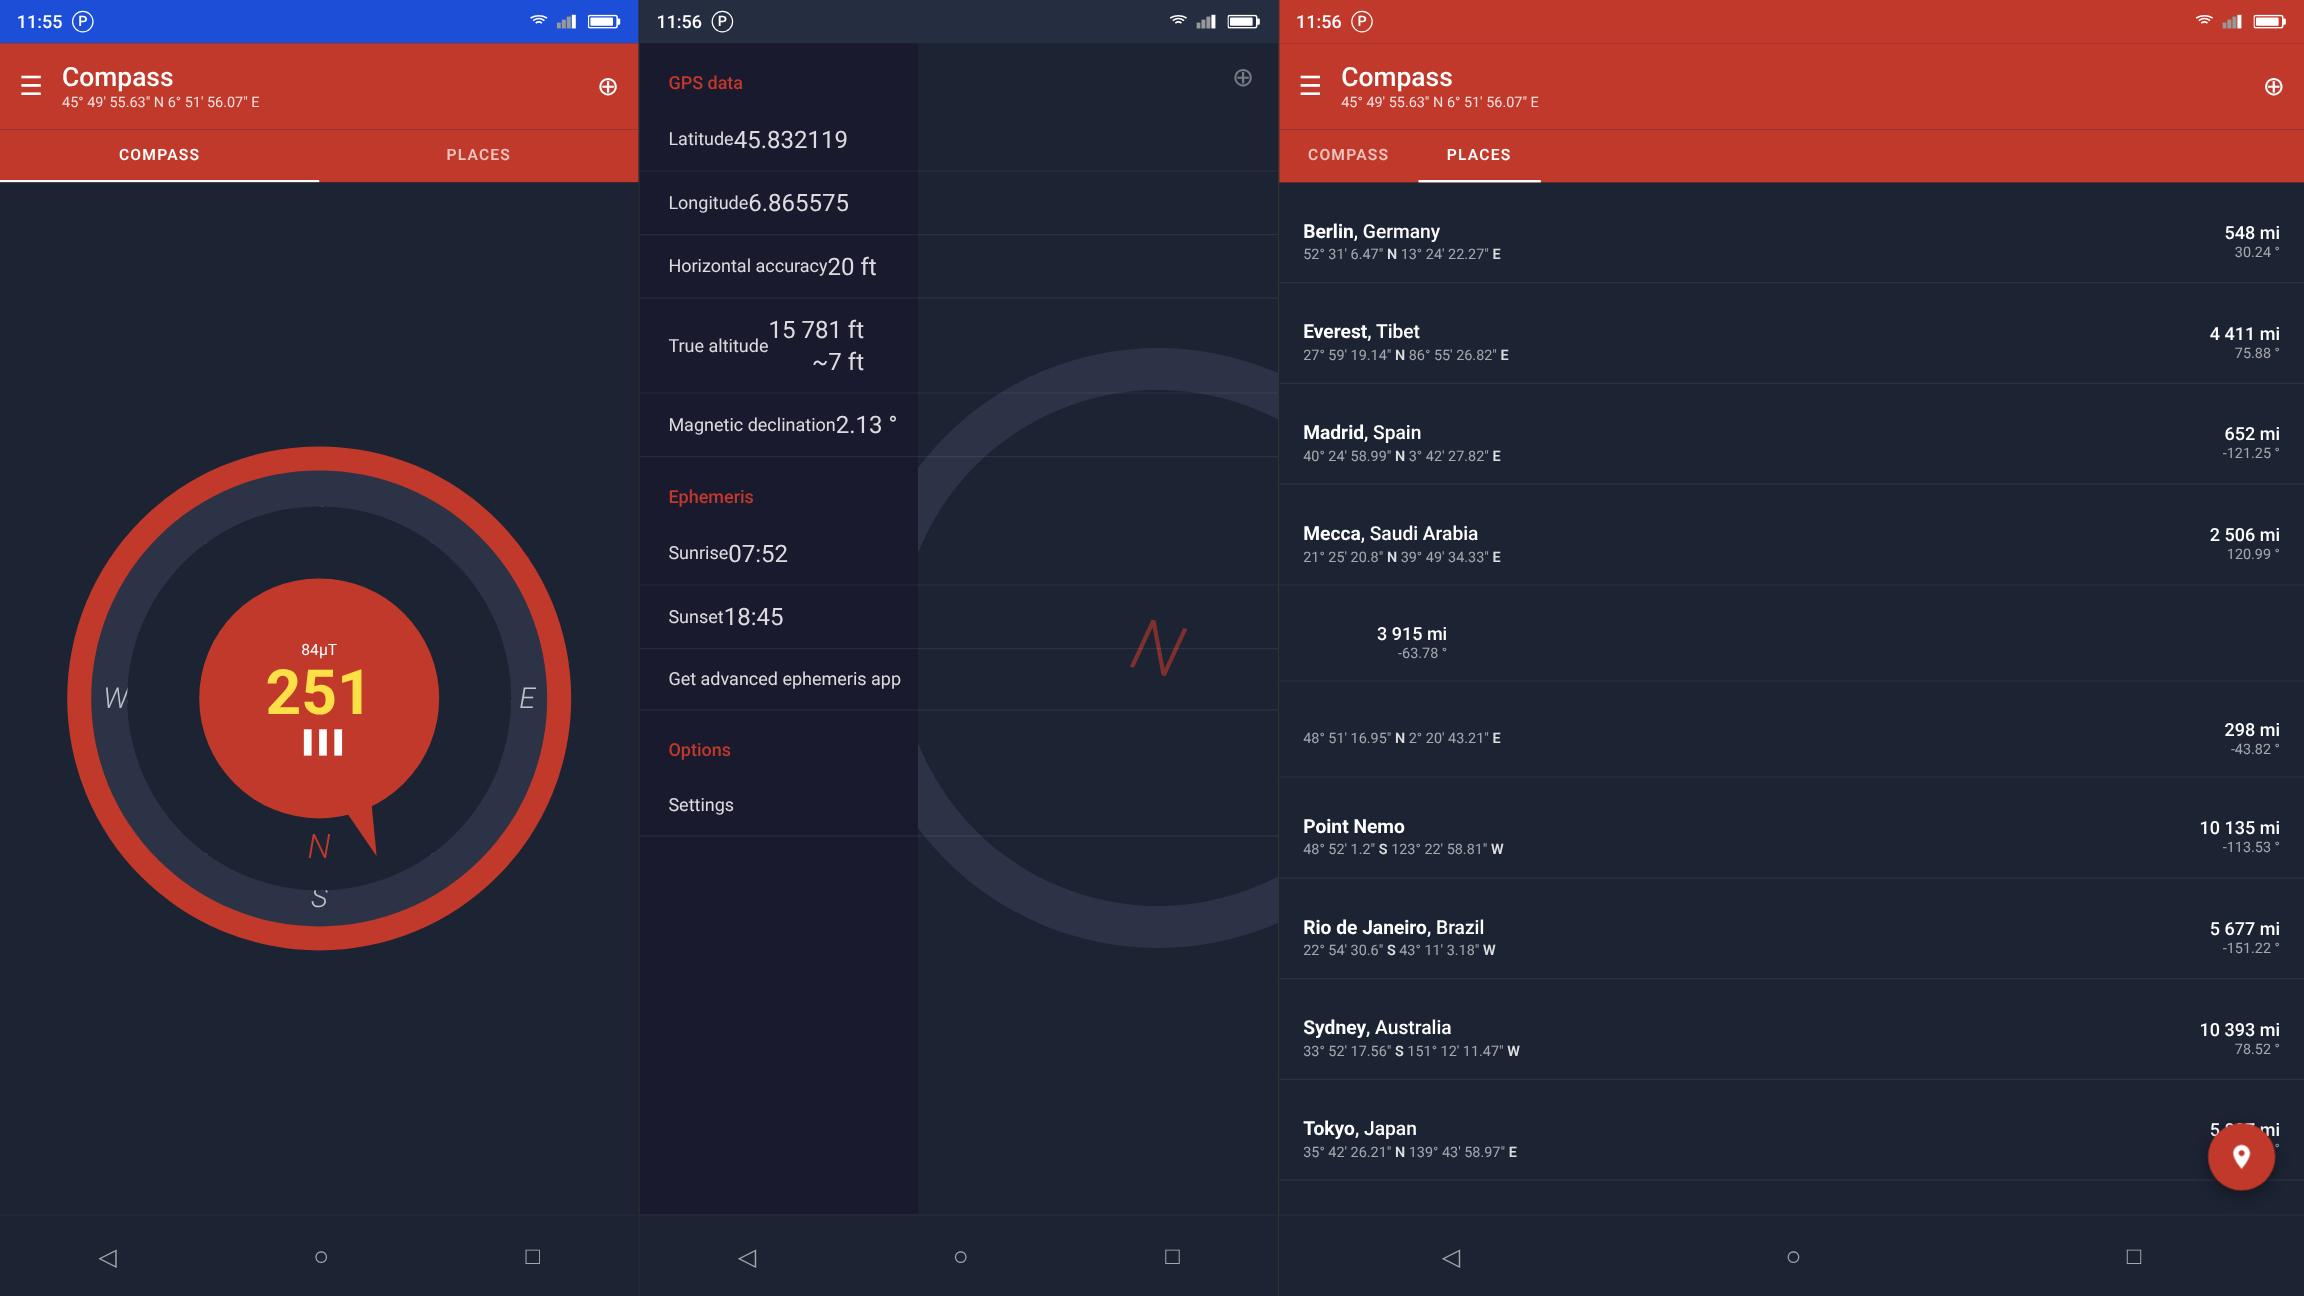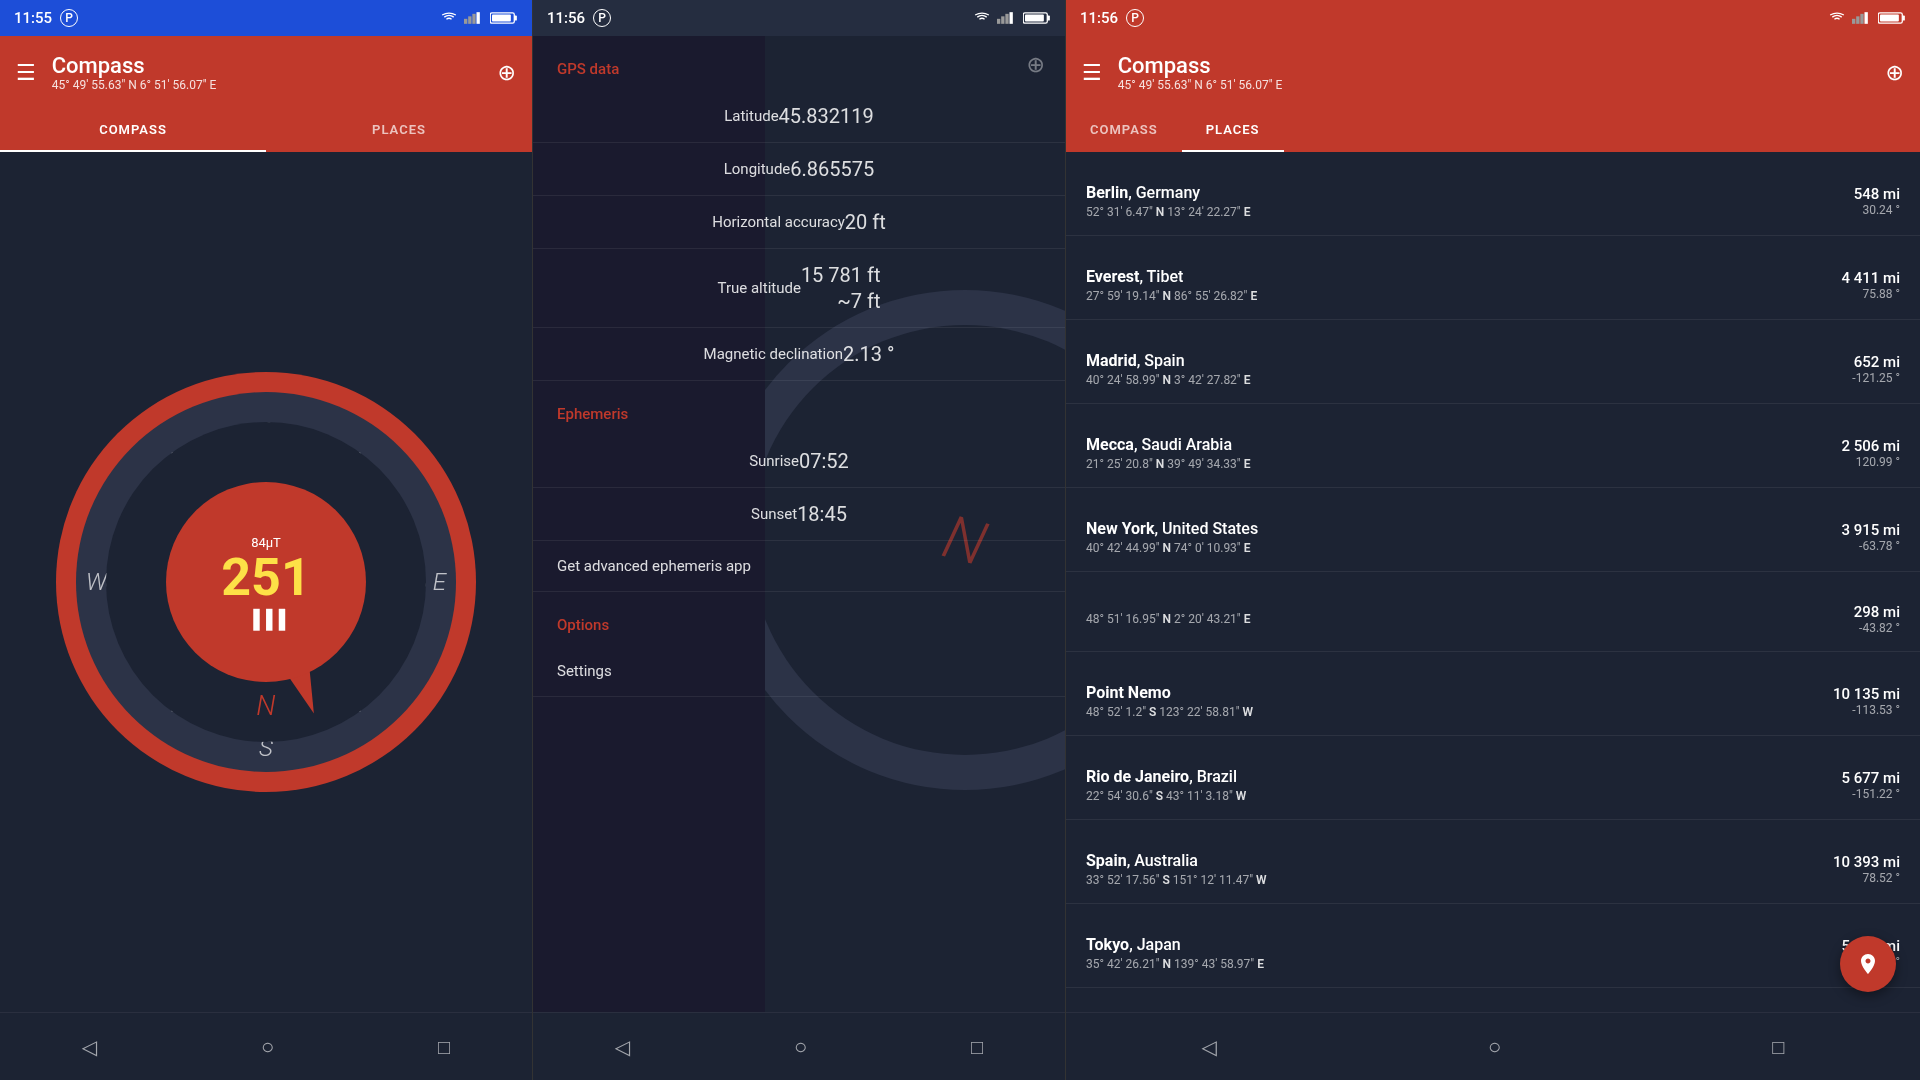--- a/index.html
+++ b/index.html
@@ -232,21 +232,21 @@
     }
     .section-header {
       color: #c0392b;
       font-size: 15px;
       padding: 24px 24px 12px 24px;
       font-weight: 500;
     }
     .data-row {
       display: flex;
       align-items: center;
-      justify-content: center;
+      justify-content: flex-start;
       padding: 14px 24px;
       border-bottom: 1px solid rgba(255,255,255,0.07);
     }
     .data-label {
       color: rgba(255,255,255,0.85);
       font-size: 15px;
     }
     .data-value {
       color: rgba(255,255,255,0.85);
       font-size: 20px;
@@ -774,28 +774,20 @@
           21° 25' 20.8" <span class="highlight">N</span> 39° 49' 34.33" <span class="highlight">E</span>
         </div>
       </div>
       <div class="place-distance">
         <div class="place-miles">2 506 mi</div>
         <div class="place-angle">120.99 °</div>
       </div>
     </div>
 
     <div class="place-row">
-      <div class="place-info">
-        <div class="place-name">
-          <span style="font-weight:700;">New York</span><span>, United States</span>
-        </div>
-        <div class="place-coords">
-          40° 42' 44.99" <span class="highlight">N</span> 74° 0' 10.93" <span class="highlight">E</span>
-        </div>
-      </div>
       <div class="place-distance">
         <div class="place-miles">3 915 mi</div>
         <div class="place-angle">-63.78 °</div>
       </div>
     </div>
 
     <div class="place-row">
       <div class="place-info">
         <div class="place-coords">
           48° 51' 16.95" <span class="highlight">N</span> 2° 20' 43.21" <span class="highlight">E</span>
@@ -833,21 +825,21 @@
       </div>
       <div class="place-distance">
         <div class="place-miles">5 677 mi</div>
         <div class="place-angle">-151.22 °</div>
       </div>
     </div>
 
     <div class="place-row">
       <div class="place-info">
         <div class="place-name">
-          <span style="font-weight:700;">Spain</span><span>, Australia</span>
+          <span style="font-weight:700;">Sydney</span><span>, Australia</span>
         </div>
         <div class="place-coords">
           33° 52' 17.56" <span class="highlight">S</span> 151° 12' 11.47" <span class="highlight">W</span>
         </div>
       </div>
       <div class="place-distance">
         <div class="place-miles">10 393 mi</div>
         <div class="place-angle">78.52 °</div>
       </div>
     </div>

